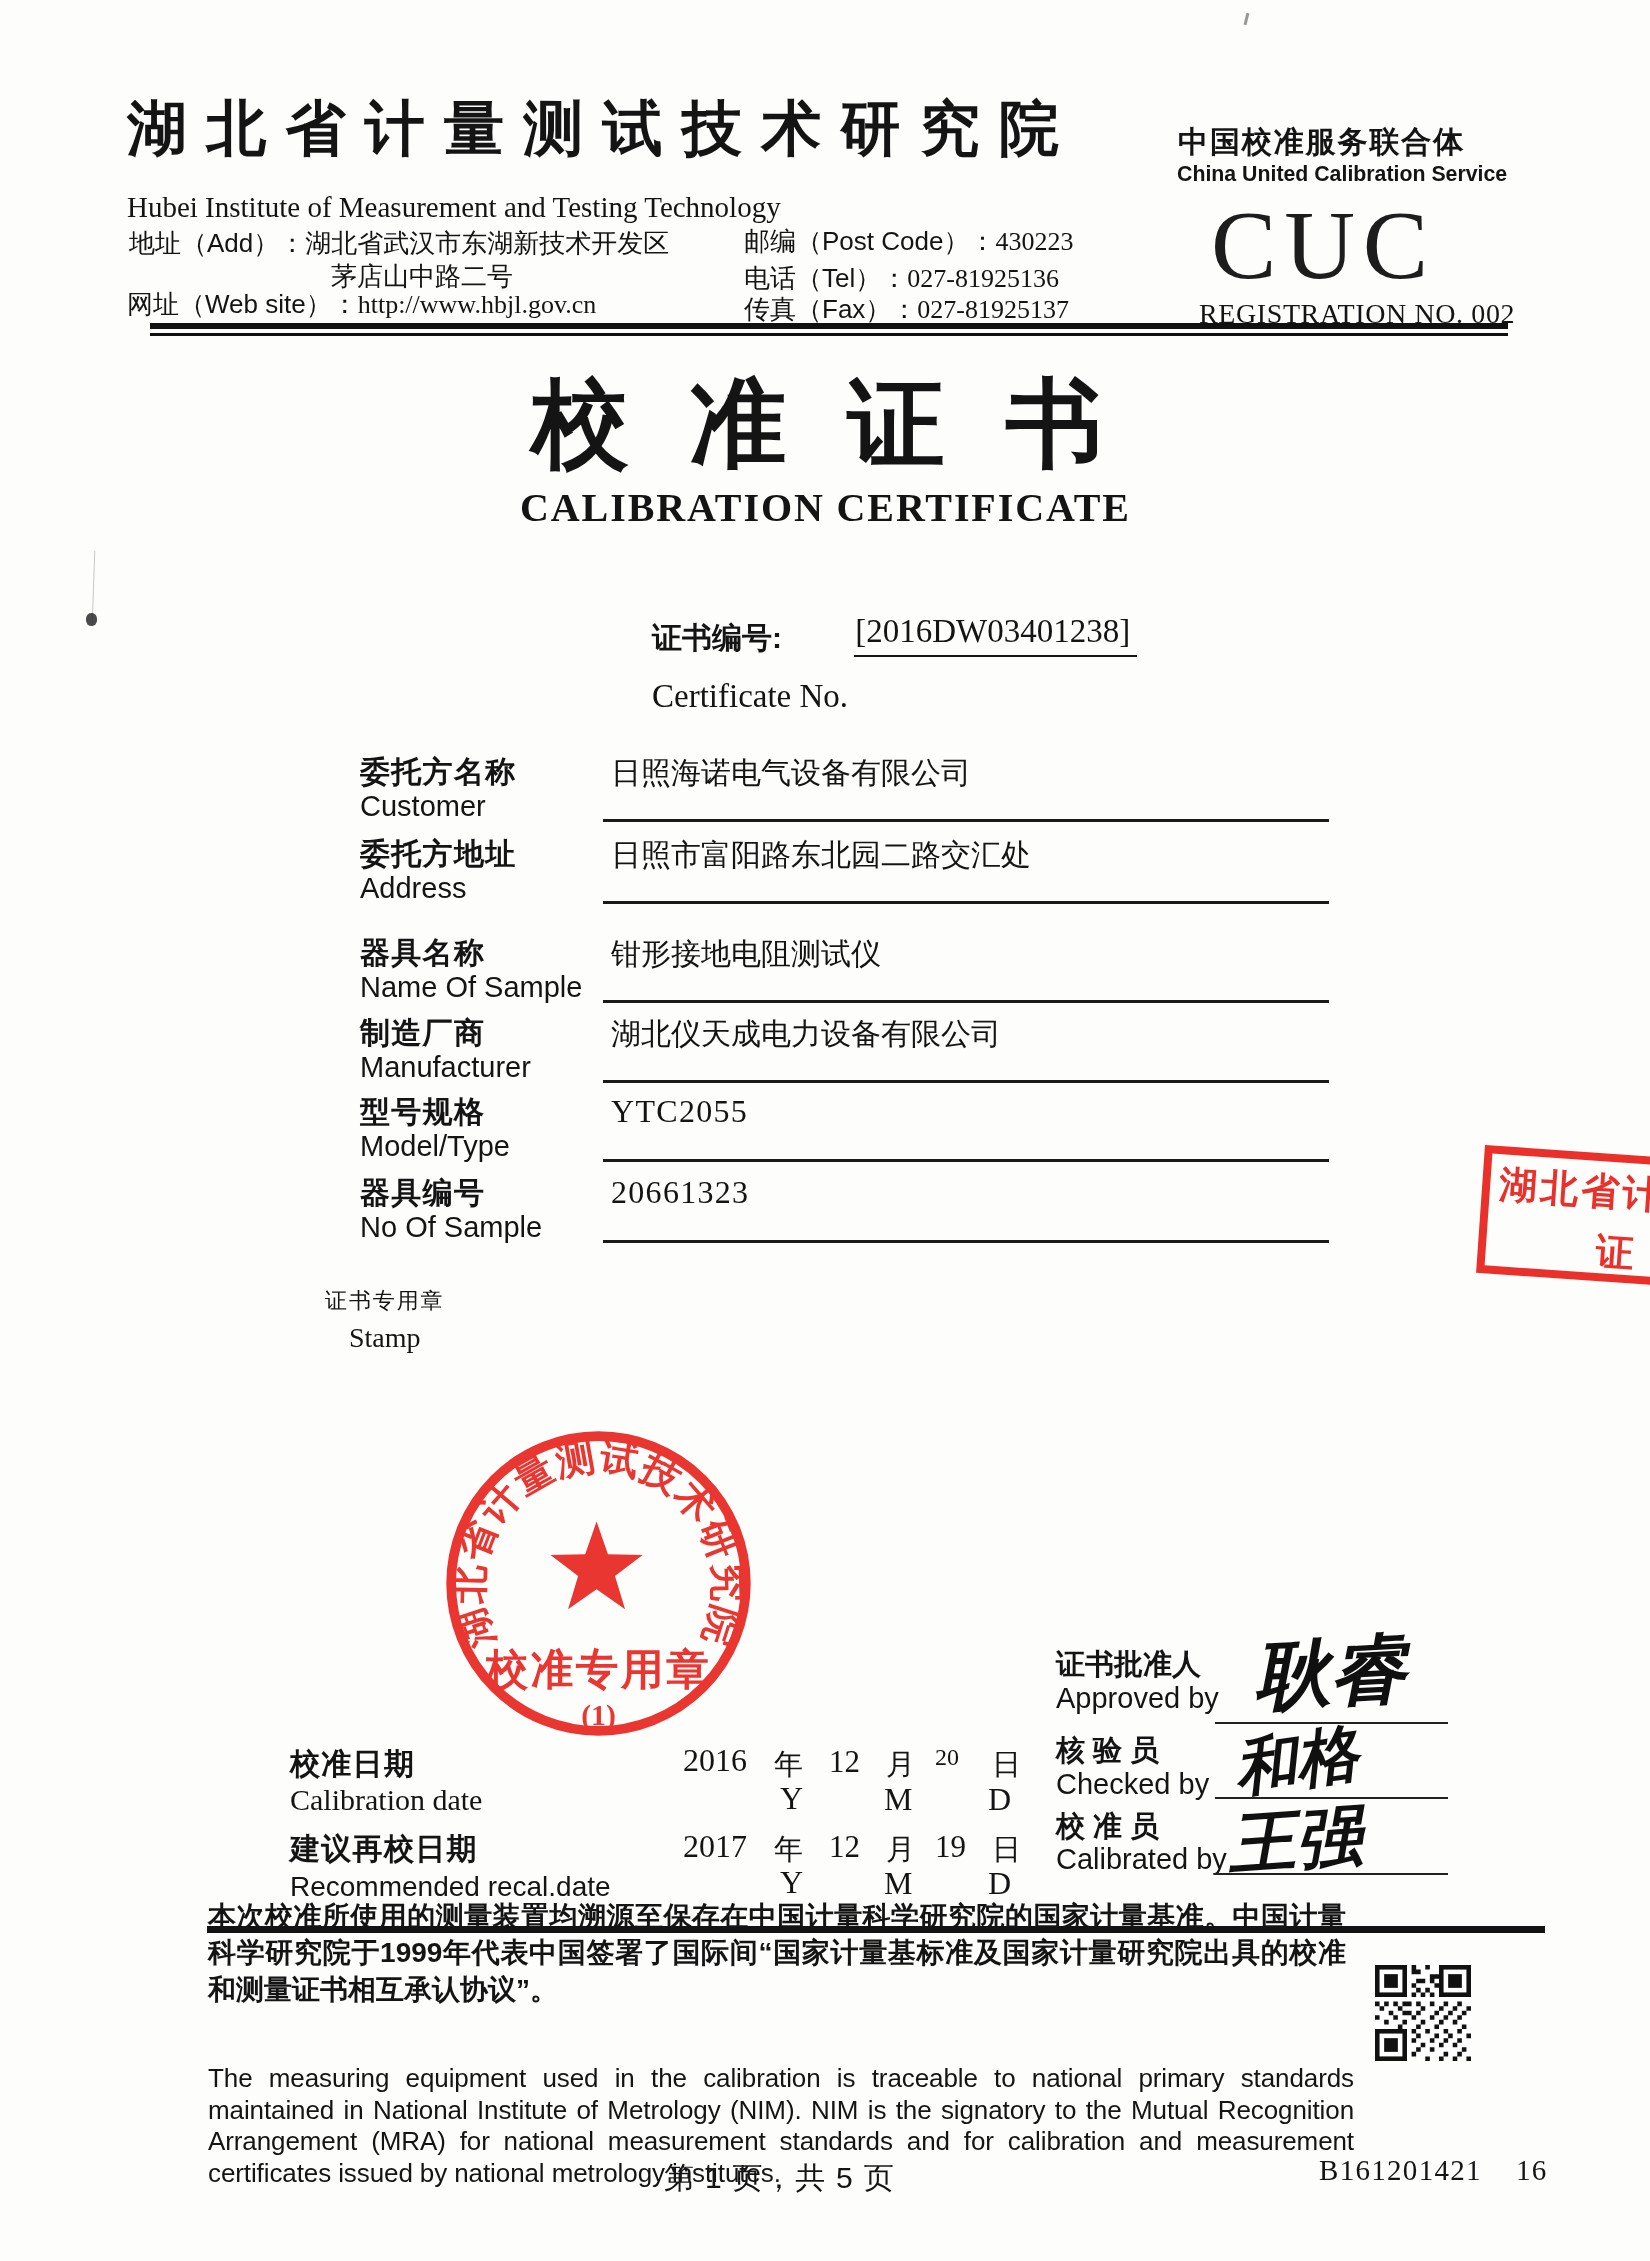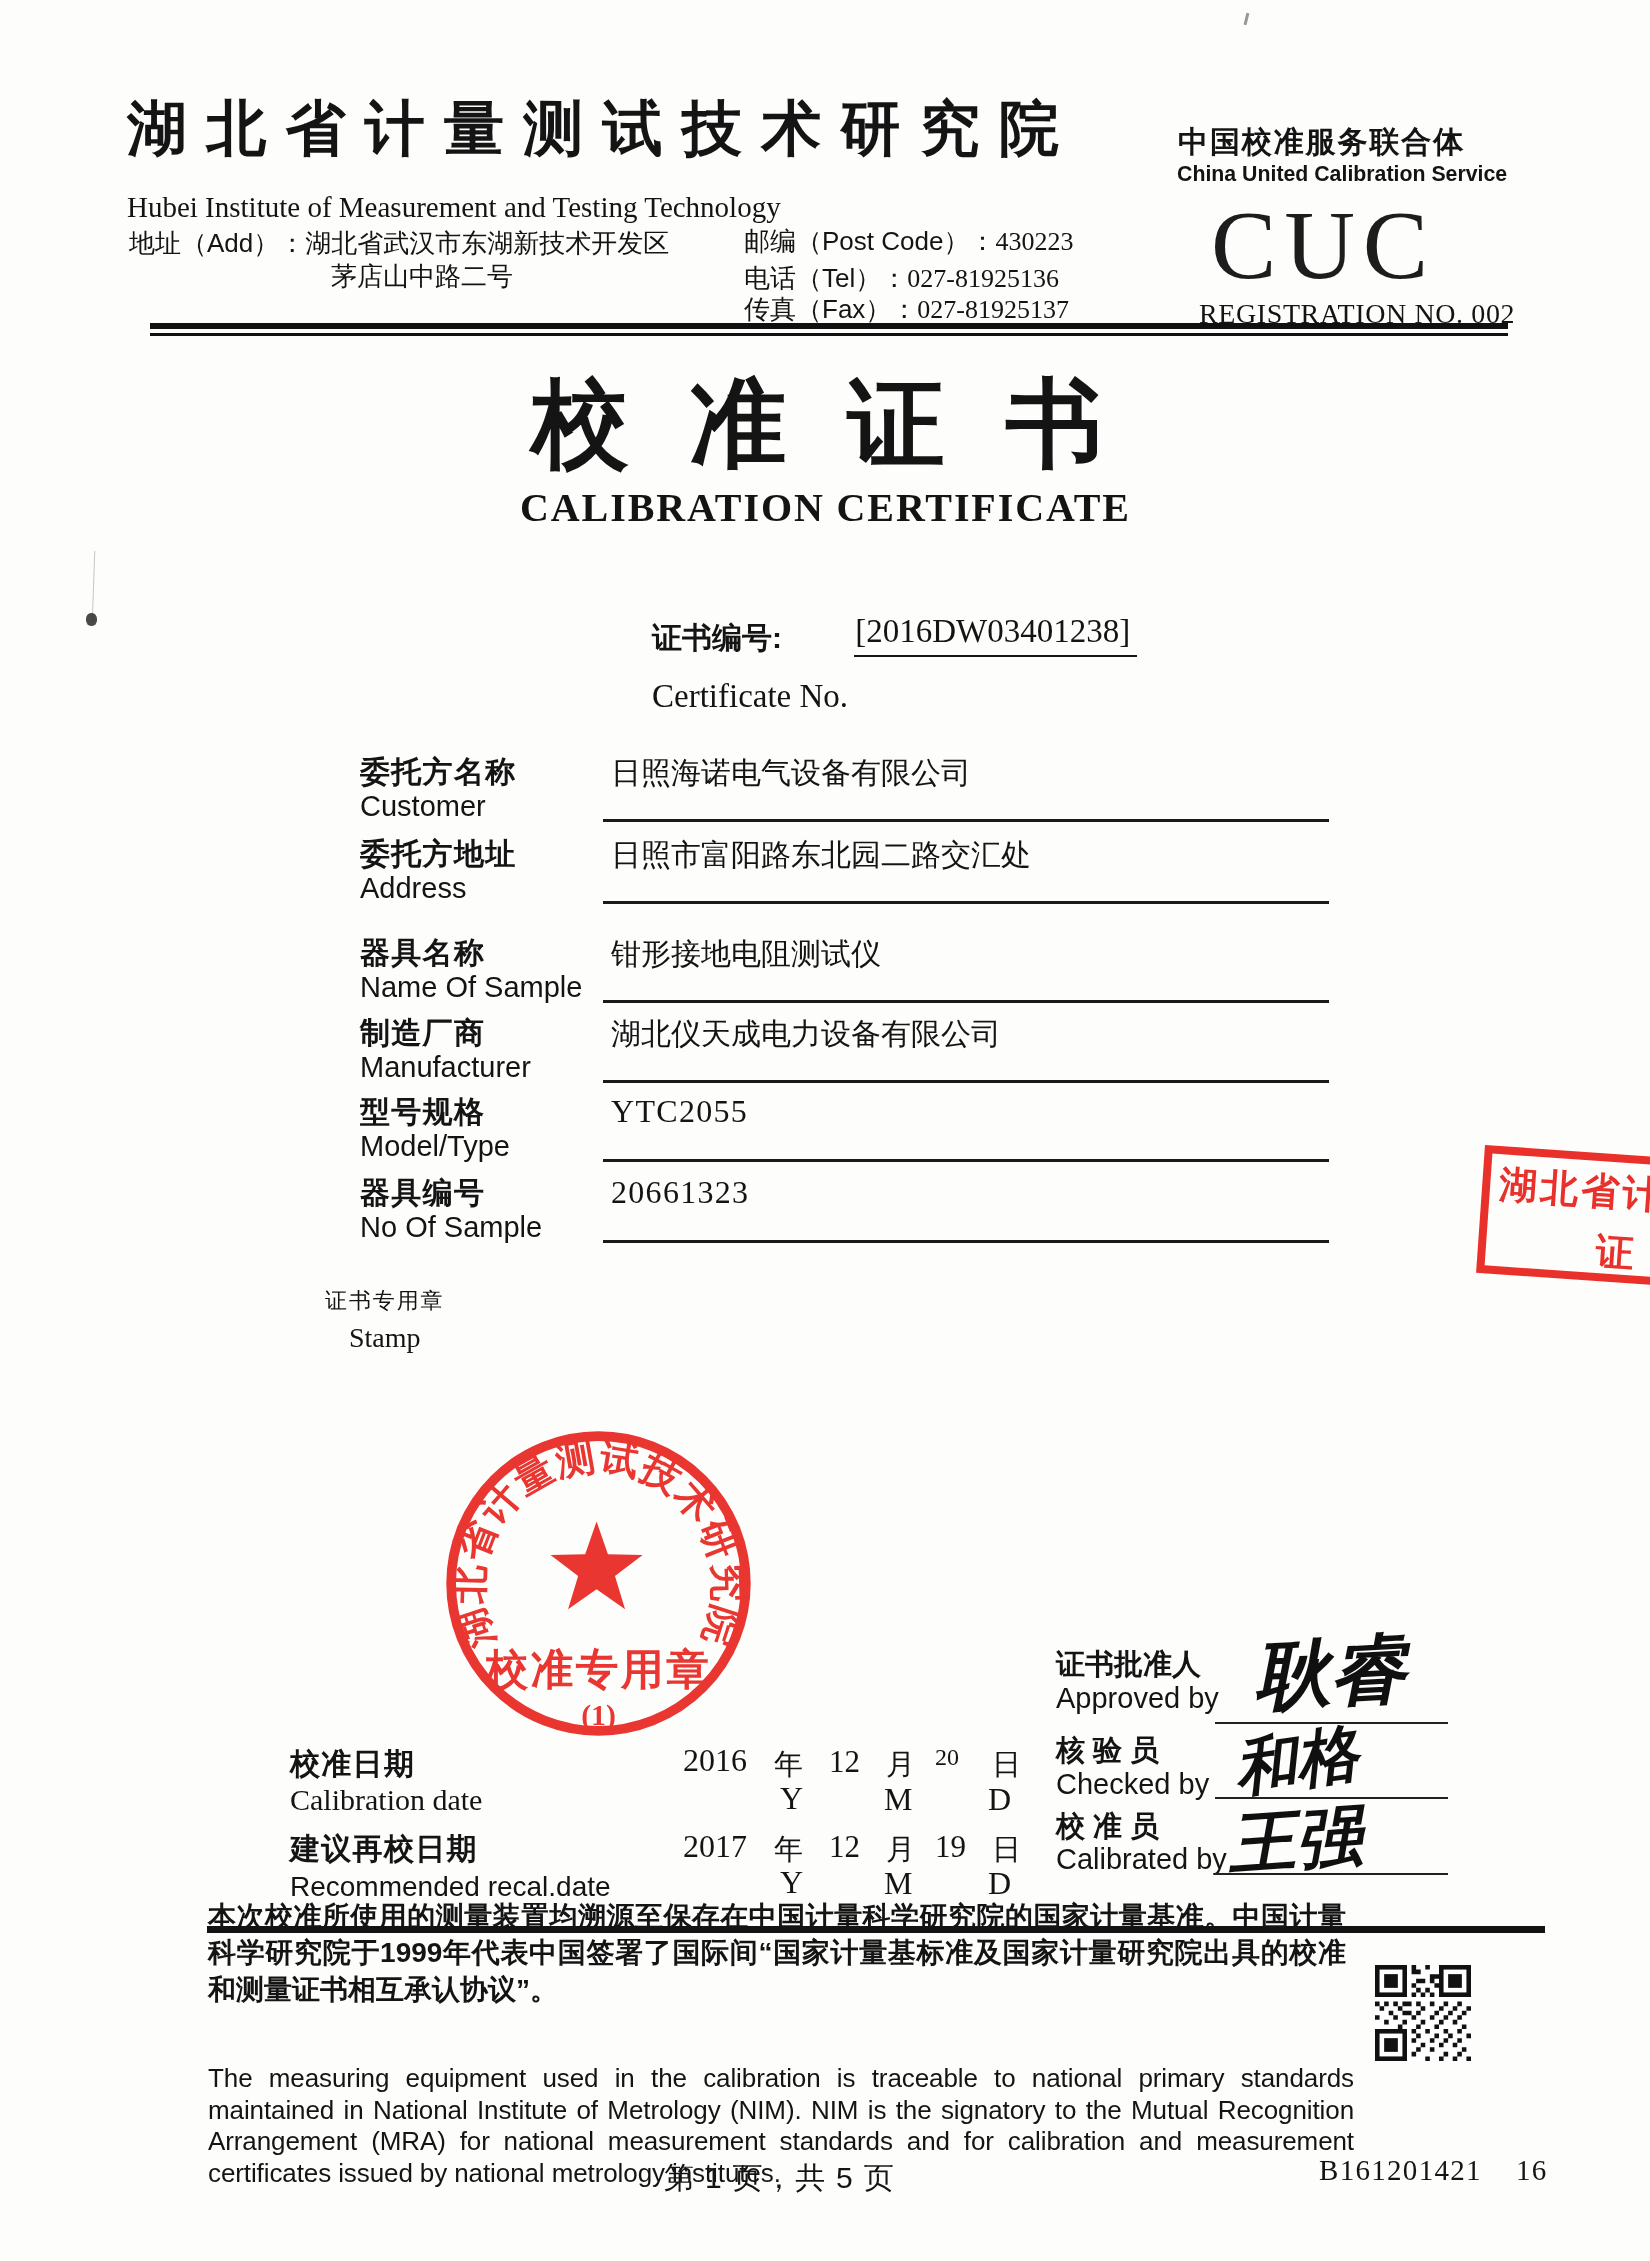--- a/index.html
+++ b/index.html
@@ -107,20 +107,23 @@
   <div class="abs art-blob"></div>
   <div class="abs art-tick"></div>
 
   <div class="abs inst-cn">湖 北 省 计 量 测 试 技 术 研 究 院</div>
   <div class="abs inst-en serif">Hubei Institute of Measurement and Testing Technology</div>
 
   <div class="abs contact c-addr">
     <span>地址（Add）：</span><span>湖北省武汉市东湖新技术开发区</span>
   </div>
   <div class="abs contact c-addr2">茅店山中路二号</div>
+  <div class="abs contact c-web">
+    <span>网址（Web site）：</span><span class="serif">http://www.hbjl.gov.cn</span>
+  </div>
   <div class="abs contact c-post">
     <span>邮编（Post Code）：</span><span class="serif">430223</span>
   </div>
   <div class="abs contact c-tel">
     <span>电话（Tel）：</span><span class="serif">027-81925136</span>
   </div>
   <div class="abs contact c-fax">
     <span>传真（Fax）：</span><span class="serif">027-81925137</span>
   </div>
 

